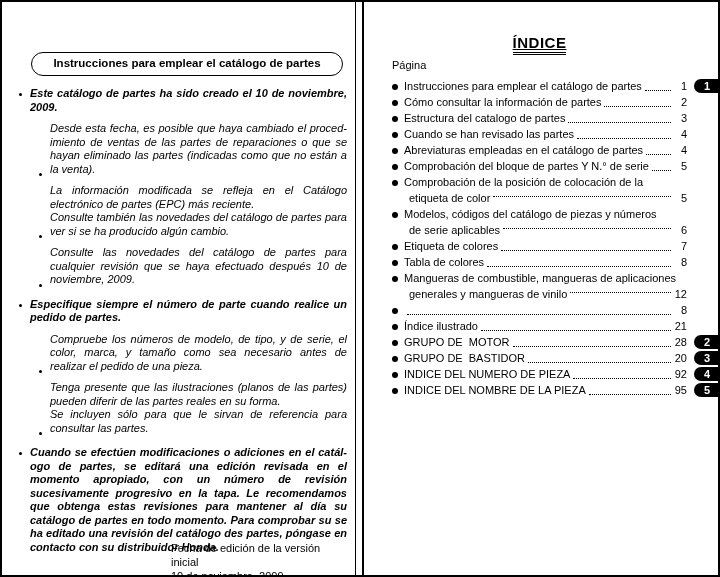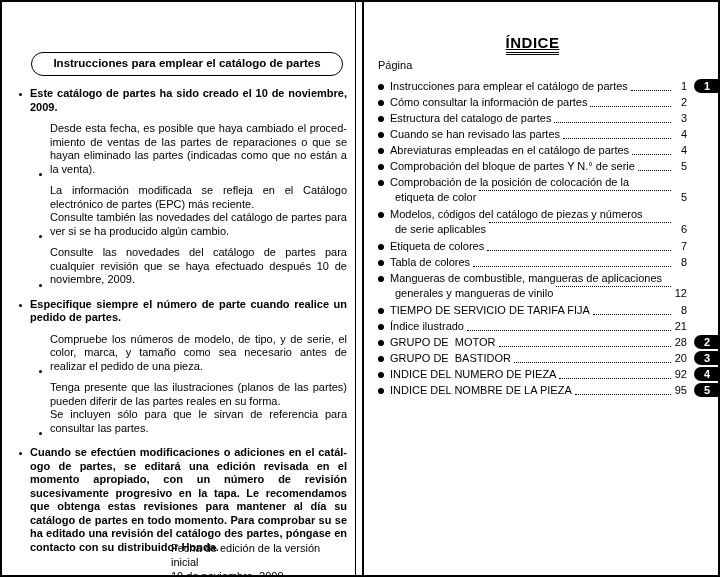--- a/index.html
+++ b/index.html
@@ -27,21 +27,21 @@
   .title-box {
     margin:0 4px 0 12px;
     border:1.5px solid #000;
     border-radius:13px;
     height:24px; line-height:21px;
     box-sizing:border-box;
     text-align:center;
     font-size:11.5px; font-weight:bold;
   }
   .sec { margin-top:11px; }
-  .li { display:flex; }
+  .li { display:flex;font-style:italic; }
   .li p {
     margin:0; flex:1;
     font-size:11px; line-height:13.5px;
     text-align:justify;
     white-space:pre-line;
   }
   .b1, .b2 { flex:none; width:11px; }
   .b1::before, .b2::before {
     content:""; display:block;
     width:3px; height:3px; border-radius:50%;
@@ -51,39 +51,39 @@
   .sub { margin:8px 0 0 20px;align-items:flex-end; }
   .colophon {
     margin:-13px 0 0 152px;
     font-size:11px; line-height:14px;
   }
 
   
   .page-right {
     position:absolute; left:362px; top:0; right:0; height:509px;
     box-sizing:border-box;
-    padding:32px 31px 0 14px;
+    padding:32px 31px 0 28px;
   }
   .indice-wrap { text-align:center; }
   .indice {
     display:inline-block;
     font-size:15px; font-weight:bold; letter-spacing:0.5px;
     text-decoration:underline;
     border-bottom:3px double #000;
     padding-bottom:1px;
   }
   .pagina {
     text-align:left;
     font-size:11px;
     margin:4px 0 7px 0;
   }
   .trow { position:relative; display:flex; align-items:flex-end; height:16px; }
   .trow2 { position:relative; }
   .trl1 { display:flex; align-items:flex-end; height:16px; }
-  .trl2 { display:flex; align-items:flex-start; height:16px; padding-left:17px; }
+  .trl2 { display:flex; align-items:center; height:16px; padding-left:17px; }
   .tb { flex:none; width:6px; height:6px; border-radius:50%; background:#000; margin:0 6px 4px 0; }
   .tt { font-size:11px; line-height:15px; white-space:pre; }
   .ld { flex:1; border-bottom:1.6px dotted #000; margin:0 3px 3px 3px; min-width:8px; }
   .tp { font-size:11px; line-height:15px; min-width:13px; text-align:right; }
   .tabm {
     position:absolute; right:-31px; bottom:1px;
     width:22px; height:14px;
     background:#000; color:#fff;
     border-radius:8px 0 0 8px;
     font-size:11px; font-weight:bold; line-height:14px;
@@ -246,21 +246,20 @@
         </div>
         <div class="trl2">
           <span class="tt">generales y mangueras de vinilo</span>
           <span class="ld"></span>
           <span class="tp">12</span>
         </div>
       </div>
 
       <div class="trow">
         <span class="tb"></span>
-        <span class="tt">TIEMPO DE SERVICIO DE TARIFA FIJA</span>
         <span class="ld"></span>
         <span class="tp">8</span>
       </div>
 
       <div class="trow">
         <span class="tb"></span>
         <span class="tt">Índice ilustrado</span>
         <span class="ld"></span>
         <span class="tp">21</span>
       </div>

